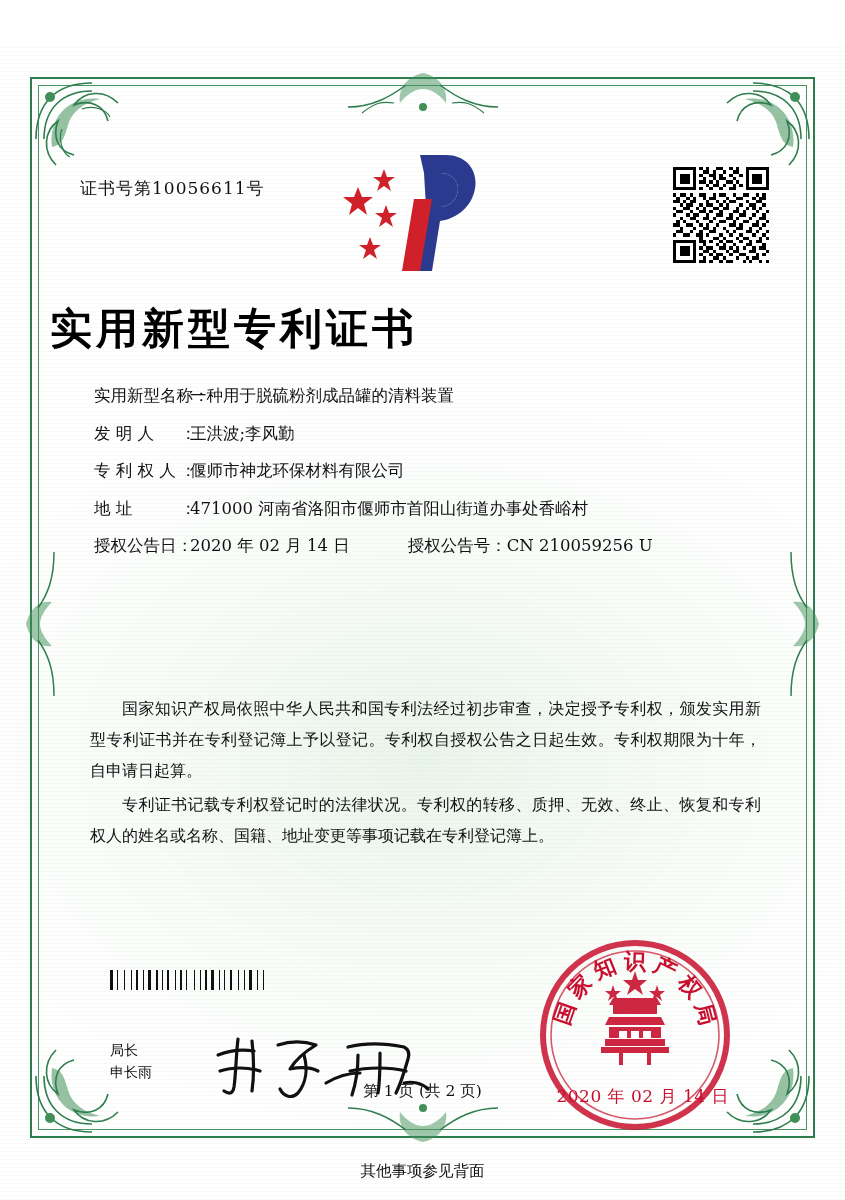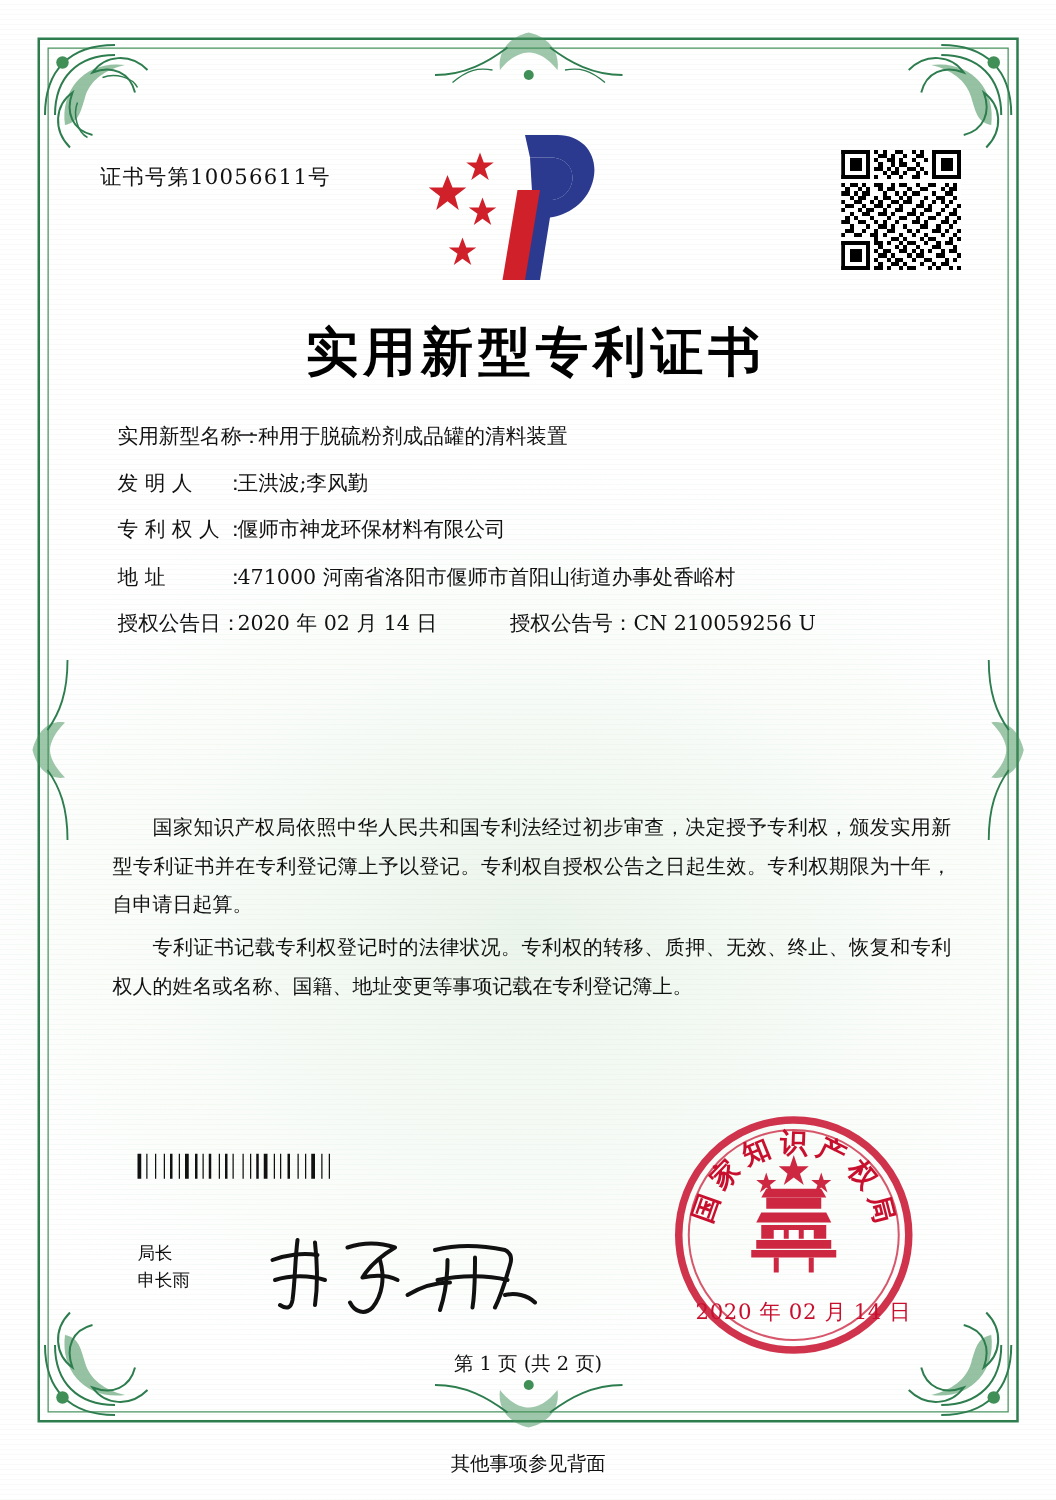--- a/index.html
+++ b/index.html
@@ -17,20 +17,21 @@
   }
 
   
   .page {
     position: absolute;
     inset: 0;
     background:
       radial-gradient(ellipse 700px 520px at 50% 62%, rgba(205,228,205,0.40) 0%, rgba(225,240,225,0.18) 45%, rgba(255,255,255,0) 72%),
       repeating-linear-gradient(0deg, rgba(120,170,120,0.055) 0px, rgba(120,170,120,0.055) 1px, rgba(255,255,255,0) 1px, rgba(255,255,255,0) 4px),
       #ffffff;
+    margin-top: 47px;
   }
 
   
   .border-outer {
     position: absolute;
     left: 30px; top: 30px; right: 30px; bottom: 62px;
     border: 2.5px solid #2e7d4f;
   }
   .border-inner {
     position: absolute;
@@ -81,21 +82,21 @@
     right: 38px;
     top: 82px;
     width: 96px;
     height: 96px;
   }
 
   .title {
     position: absolute;
     top: 216px;
     left: 12px; right: 0;
-    text-align: center;
+    text-align: left;
     font-size: 42px;
     font-weight: bold;
     letter-spacing: 4px;
     color: #000;
     font-family: "DejaVu Serif", serif;
   }
 
   .fields {
     position: absolute;
     left: 56px;

